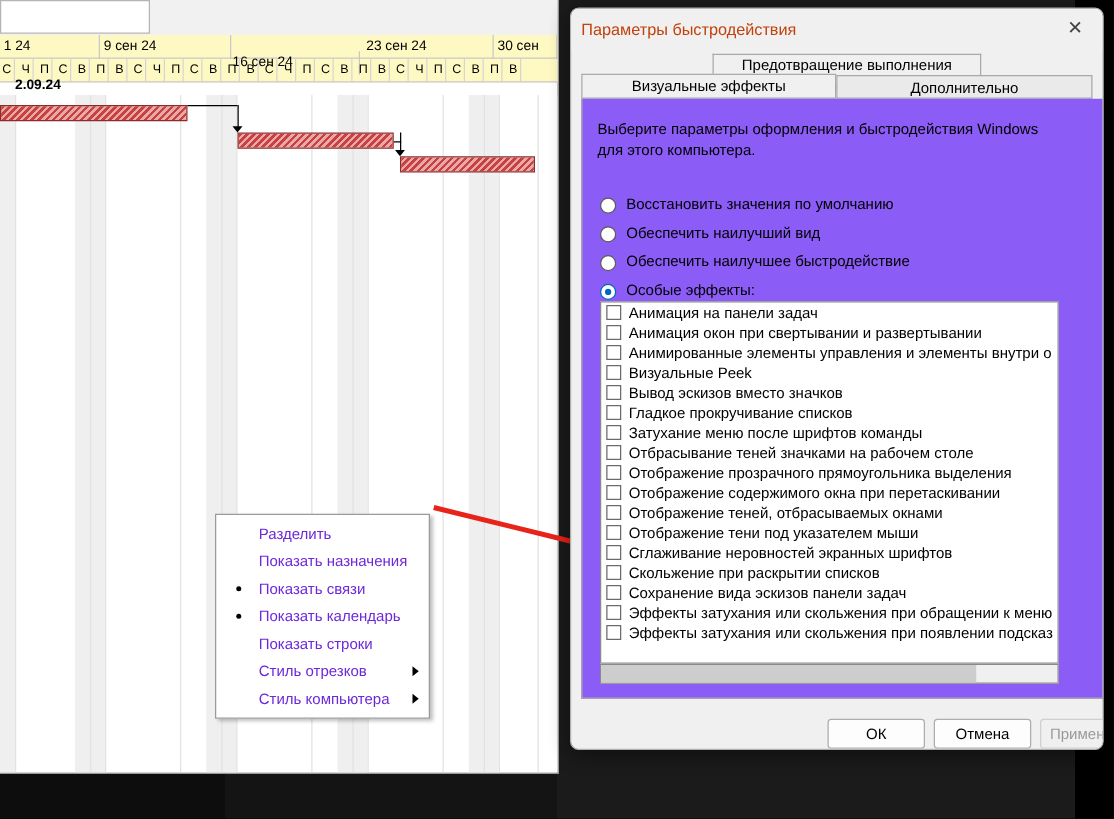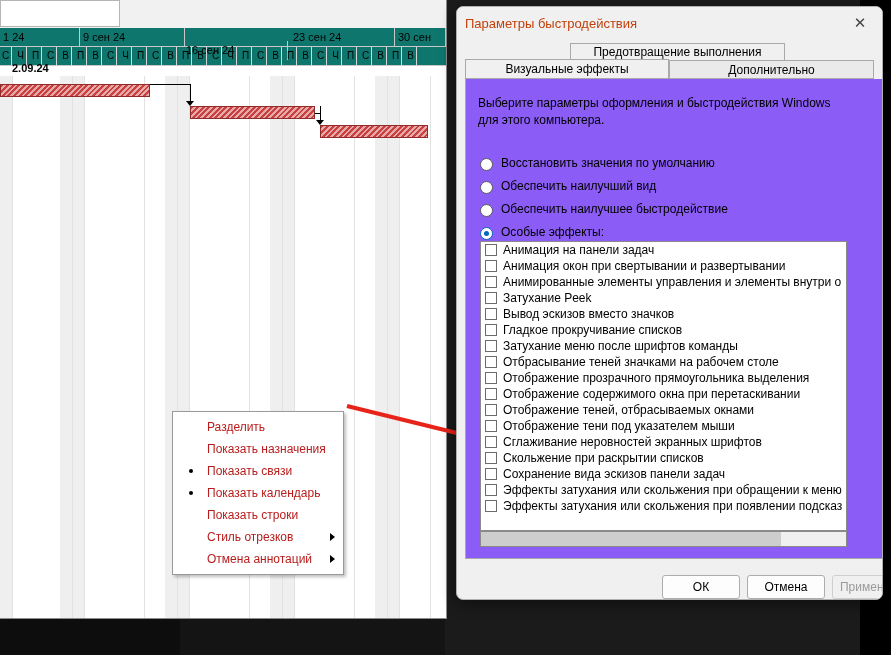--- a/index.html
+++ b/index.html
@@ -26,21 +26,21 @@
   }
   #gantt-toolbar{
     position:absolute;left:0;top:0;width:446px;height:28px;background:#f1f1f1;
     border-bottom:1px solid #cfcfcf;
   }
   #gantt-toolbar .tb-box{
     position:absolute;left:0;top:0;width:120px;height:27px;background:#ffffff;border:1px solid #b5b5b5;
     box-sizing:border-box;
   }
   
-  #timescale{position:absolute;left:0;top:28px;width:470px;height:38px;background:#0f766e;}
+  #timescale{position:absolute;left:0;top:28px;width:470px;height:38px;background:#fef9c3;}
   .ts-row{position:absolute;left:0;width:446px;box-sizing:border-box;}
   .ts-top{top:0;height:19px;border-bottom:1px solid #c8c8c8;}
   .ts-bot{top:19px;height:19px;border-bottom:1px solid #c8c8c8;}
   .ts-cell{
     position:absolute;top:0;height:19px;line-height:18px;
     border-right:1px solid #c8c8c8;box-sizing:border-box;
     font-size:11px;padding-left:3px;color:#000;white-space:nowrap;overflow:hidden;
   }
   .ts-cell-sm{
     position:absolute;top:0;height:19px;line-height:18px;
@@ -65,21 +65,21 @@
     border-left:4px solid transparent;border-right:4px solid transparent;border-top:5px solid #000;
   }
   
   #ctx-menu{
     position:absolute;left:172px;top:411px;width:170px;background:#ffffff;
     border:1px solid #9a9a9a;box-shadow:2px 2px 3px rgba(0,0,0,.25);
     padding:4px 0;
   }
   .ctx-item{
     position:relative;height:22px;line-height:22px;padding-left:34px;padding-right:16px;
-    font-size:12px;color:#b91c1c;white-space:nowrap;
+    font-size:12px;color:#6d28d9;white-space:nowrap;
   }
   .ctx-item .bullet{
     position:absolute;left:16px;top:9px;width:4px;height:4px;border-radius:50%;background:#000;
   }
   .ctx-item .sub-arrow{
     position:absolute;right:8px;top:7px;width:0;height:0;
     border-top:4px solid transparent;border-bottom:4px solid transparent;border-left:5px solid #000;
   }
   
   #annot-arrow{position:absolute;left:345px;top:402px;width:150px;height:45px;}
@@ -235,21 +235,21 @@
   </div>
 </div>
 
 <div id="ctx-menu">
     <div class="ctx-item"><span>Разделить</span></div>
     <div class="ctx-item"><span>Показать назначения</span></div>
     <div class="ctx-item"><span class="bullet"></span><span>Показать связи</span></div>
     <div class="ctx-item"><span class="bullet"></span><span>Показать календарь</span></div>
     <div class="ctx-item"><span>Показать строки</span></div>
     <div class="ctx-item"><span>Стиль отрезков</span><span class="sub-arrow"></span></div>
-    <div class="ctx-item"><span>Отмена аннотаций</span><span class="sub-arrow"></span></div>
+    <div class="ctx-item"><span>Стиль компьютера</span><span class="sub-arrow"></span></div>
   </div>
 
 <svg id="annot-arrow" viewBox="0 0 150 45">
   <line x1="2" y1="4" x2="124" y2="34" stroke="#e8231a" stroke-width="4"></line>
   <polygon points="146,40 118,22 116,40" fill="#e8231a"></polygon>
 </svg>
 
 <div id="perf-dialog">
   <div id="perf-titlebar">
     <div id="perf-title">Параметры быстродействия</div>
@@ -279,21 +279,21 @@
     </div>
     <div class="radio-row" style="top:145px;">
       <span class="radio checked"></span>
       <span class="radio-label">Особые эффекты:</span>
     </div>
 
     <div id="fx-list">
         <div class="fx-item"><span class="fx-check"></span><span>Анимация на панели задач</span></div>
         <div class="fx-item"><span class="fx-check"></span><span>Анимация окон при свертывании и развертывании</span></div>
         <div class="fx-item"><span class="fx-check"></span><span>Анимированные элементы управления и элементы внутри о</span></div>
-        <div class="fx-item"><span class="fx-check"></span><span>Затухание Peek</span></div>
+        <div class="fx-item"><span class="fx-check"></span><span>Визуальные Peek</span></div>
         <div class="fx-item"><span class="fx-check"></span><span>Вывод эскизов вместо значков</span></div>
         <div class="fx-item"><span class="fx-check"></span><span>Гладкое прокручивание списков</span></div>
         <div class="fx-item"><span class="fx-check"></span><span>Затухание меню после шрифтов команды</span></div>
         <div class="fx-item"><span class="fx-check"></span><span>Отбрасывание теней значками на рабочем столе</span></div>
         <div class="fx-item"><span class="fx-check"></span><span>Отображение прозрачного прямоугольника выделения</span></div>
         <div class="fx-item"><span class="fx-check"></span><span>Отображение содержимого окна при перетаскивании</span></div>
         <div class="fx-item"><span class="fx-check"></span><span>Отображение теней, отбрасываемых окнами</span></div>
         <div class="fx-item"><span class="fx-check"></span><span>Отображение тени под указателем мыши</span></div>
         <div class="fx-item"><span class="fx-check"></span><span>Сглаживание неровностей экранных шрифтов</span></div>
         <div class="fx-item"><span class="fx-check"></span><span>Скольжение при раскрытии списков</span></div>

